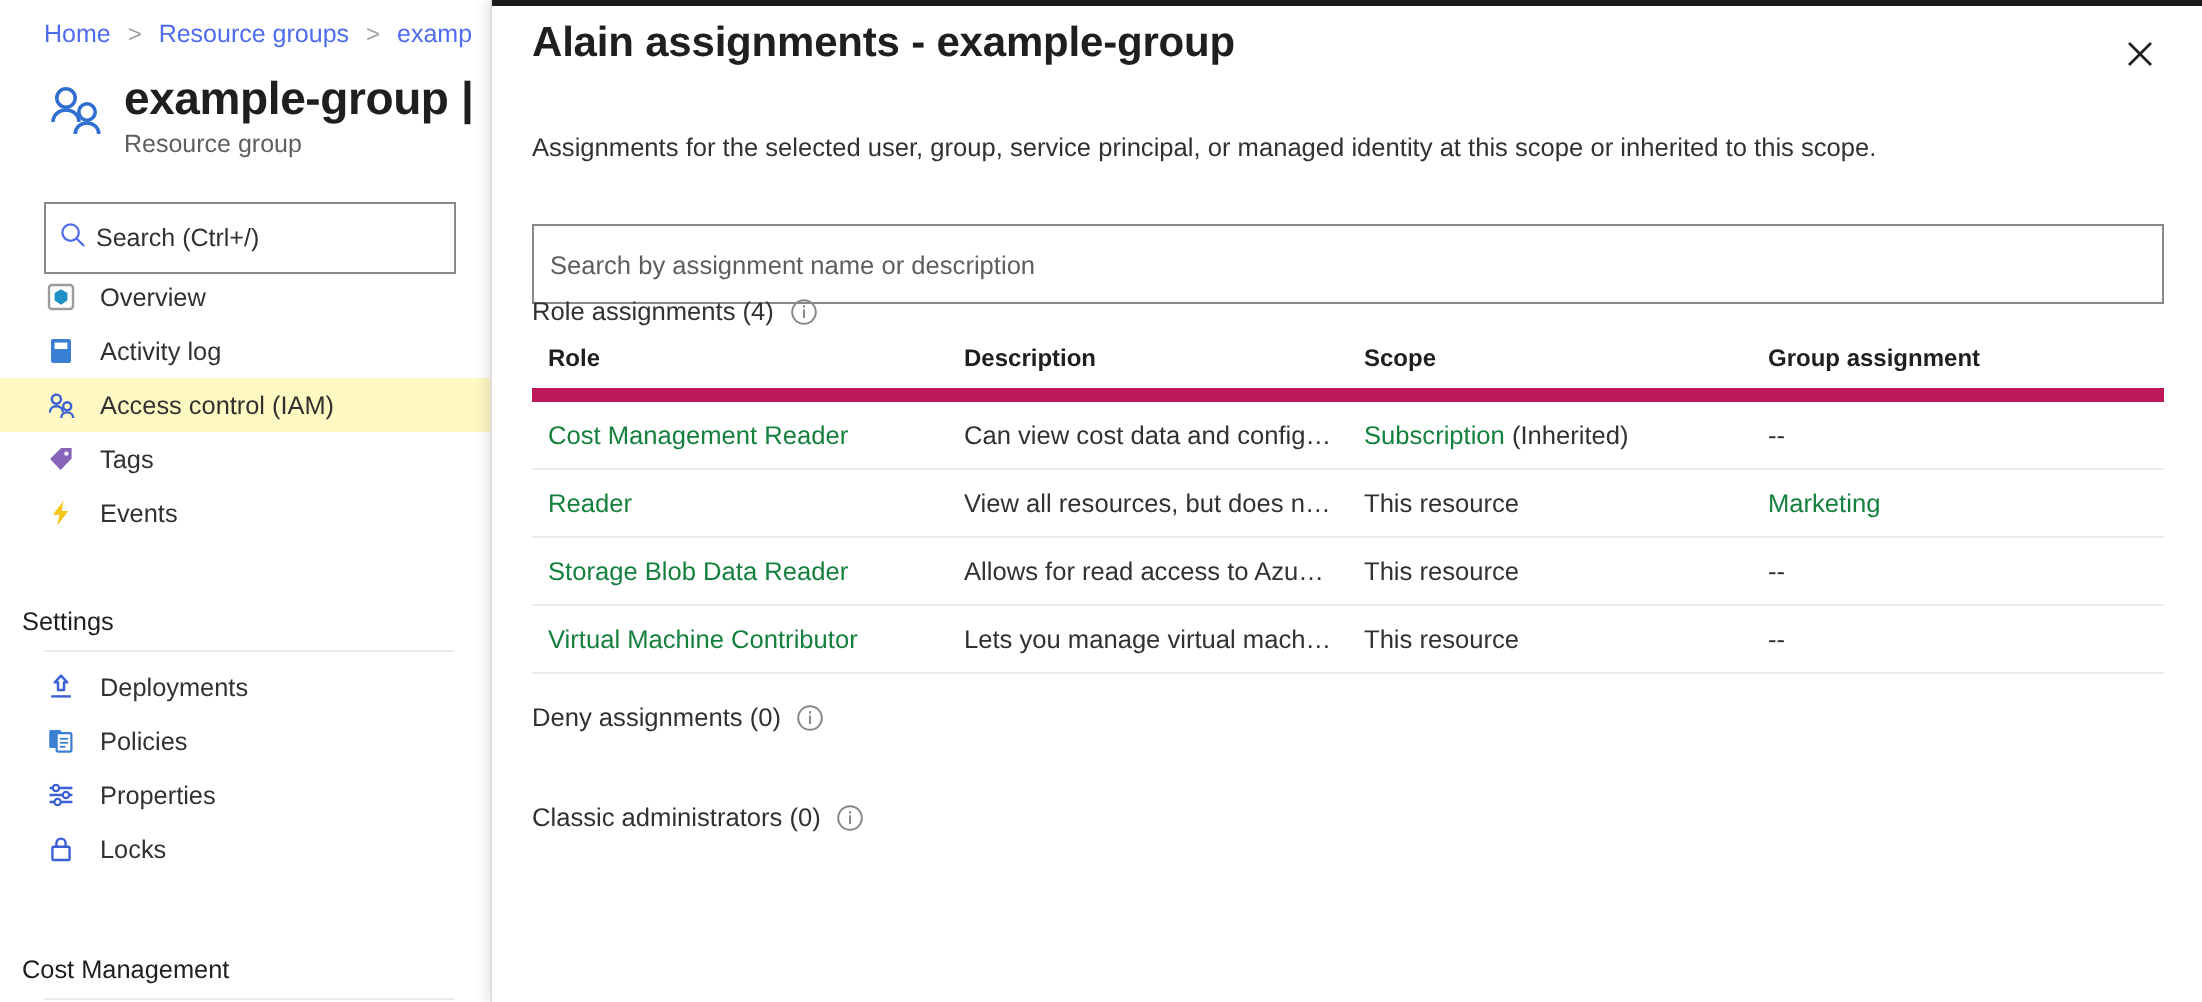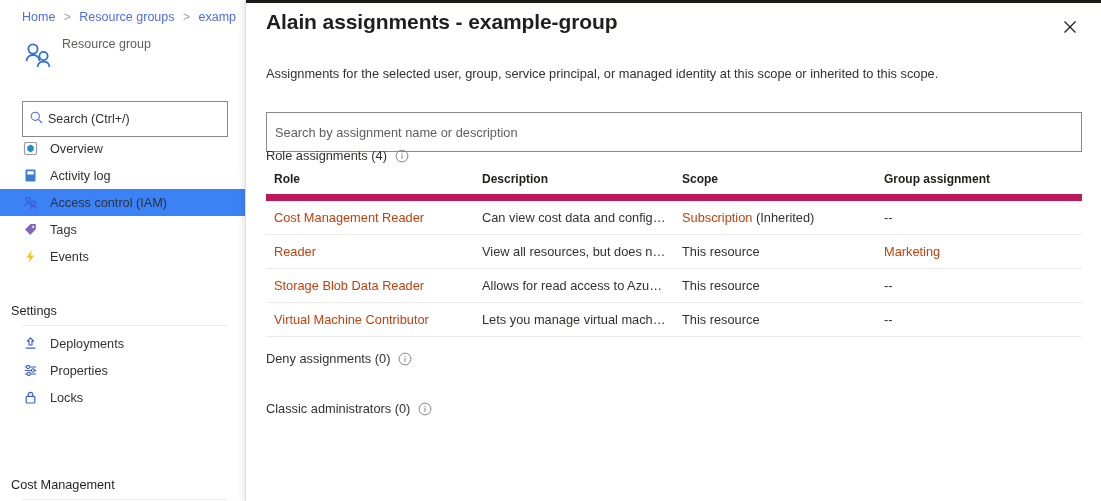--- a/index.html
+++ b/index.html
@@ -117,21 +117,21 @@
     height: 27px;
     display: flex;
     align-items: center;
     padding-left: 22px;
     box-sizing: border-box;
     cursor: pointer;
     font-size: 12.7px;
     color: #323130;
     white-space: nowrap;
   }
-  .nav-item.selected { background: #3b82f6; }
+  .nav-item.selected { background: #fef9c3; }
   .nav-item .nav-ico {
     width: 17px; height: 17px;
     margin-right: 11px;
     flex: none;
     display: inline-flex;
     align-items: center;
     justify-content: center;
   }
   .nav-section {
     padding-left: 11px;
@@ -266,21 +266,21 @@
     overflow: hidden;
     text-overflow: ellipsis;
     vertical-align: middle;
   }
   #role-table col.c-role  { width: 208px; }
   #role-table col.c-desc  { width: 200px; }
   #role-table col.c-scope { width: 202px; }
   #role-table col.c-group { width: 206px; }
 
   .lnk {
-    color: #c2410c;
+    color: #15803d;
     cursor: pointer;
     text-decoration: none;
   }
   .dimtext { color: #323130; }
 </style>
 </head>
 <body>
 
 <div id="resource-blade">
 
@@ -297,20 +297,21 @@
   <div id="rg-title-row">
     <span id="rg-icon">
       <svg width="34" height="34" viewBox="0 0 34 34">
         <circle cx="11" cy="10" r="4.6" fill="none" stroke="#2f6fd0" stroke-width="1.8"></circle>
         <path d="M4.5 22c0-3.6 3-6 6.5-6s6.5 2.4 6.5 6" fill="none" stroke="#2f6fd0" stroke-width="1.8"></path>
         <circle cx="21.5" cy="17" r="4.1" fill="none" stroke="#2f6fd0" stroke-width="1.8"></circle>
         <path d="M15.6 28c0-3.3 2.7-5.5 5.9-5.5s5.9 2.2 5.9 5.5" fill="none" stroke="#2f6fd0" stroke-width="1.8"></path>
       </svg>
     </span>
     <div id="rg-title-text">
+      <div id="rg-name">example-group  |</div>
       <div id="rg-sub">Resource group</div>
     </div>
   </div>
 
   <div id="blade-search">
     <span class="mag">
       <svg width="13" height="13" viewBox="0 0 13 13">
         <circle cx="5.3" cy="5.3" r="4.1" fill="none" stroke="#4f6bed" stroke-width="1.1"></circle>
         <line x1="8.4" y1="8.4" x2="12" y2="12" stroke="#4f6bed" stroke-width="1.1"></line>
       </svg>
@@ -371,20 +372,32 @@
     <div class="nav-section">Settings</div>
     <div class="nav-divider"></div>
     <div class="nav-item">
       <span class="nav-ico">
         <svg width="15" height="15" viewBox="0 0 15 15">
           <path d="M7.5 1.8l3.1 3.4H9V9H6V5.2H4.4z" fill="none" stroke="#3b5fd4" stroke-width="1.2" stroke-linejoin="round"></path>
           <line x1="2.6" y1="12.2" x2="12.4" y2="12.2" stroke="#3b5fd4" stroke-width="1.2"></line>
         </svg>
       </span>
       <span>Deployments</span>
+    </div>
+    <div class="nav-item">
+      <span class="nav-ico">
+        <svg width="15" height="15" viewBox="0 0 15 15">
+          <rect x="1.6" y="2" width="6" height="9" rx="0.8" fill="#3b7fd4"></rect>
+          <rect x="5.3" y="3.6" width="7.4" height="9.2" rx="0.8" fill="#ffffff" stroke="#3b7fd4" stroke-width="1.1"></rect>
+          <line x1="6.9" y1="6.4" x2="11.1" y2="6.4" stroke="#3b7fd4" stroke-width="0.9"></line>
+          <line x1="6.9" y1="8.4" x2="11.1" y2="8.4" stroke="#3b7fd4" stroke-width="0.9"></line>
+          <line x1="6.9" y1="10.4" x2="9.7" y2="10.4" stroke="#3b7fd4" stroke-width="0.9"></line>
+        </svg>
+      </span>
+      <span>Policies</span>
     </div>
     <div class="nav-item">
       <span class="nav-ico">
         <svg width="15" height="15" viewBox="0 0 15 15">
           <line x1="1.8" y1="4" x2="13.2" y2="4" stroke="#3b5fd4" stroke-width="1.2"></line>
           <line x1="1.8" y1="7.5" x2="13.2" y2="7.5" stroke="#3b5fd4" stroke-width="1.2"></line>
           <line x1="1.8" y1="11" x2="13.2" y2="11" stroke="#3b5fd4" stroke-width="1.2"></line>
           <circle cx="5" cy="4" r="1.6" fill="#fff" stroke="#3b5fd4" stroke-width="1.1"></circle>
           <circle cx="10" cy="7.5" r="1.6" fill="#fff" stroke="#3b5fd4" stroke-width="1.1"></circle>
           <circle cx="5.8" cy="11" r="1.6" fill="#fff" stroke="#3b5fd4" stroke-width="1.1"></circle>

